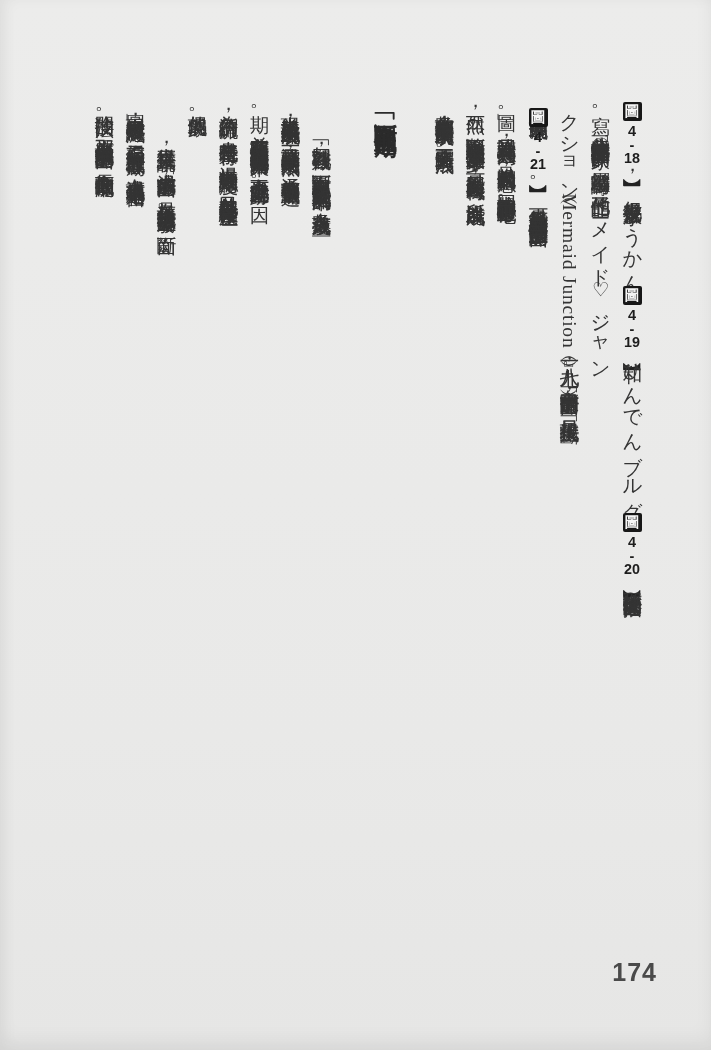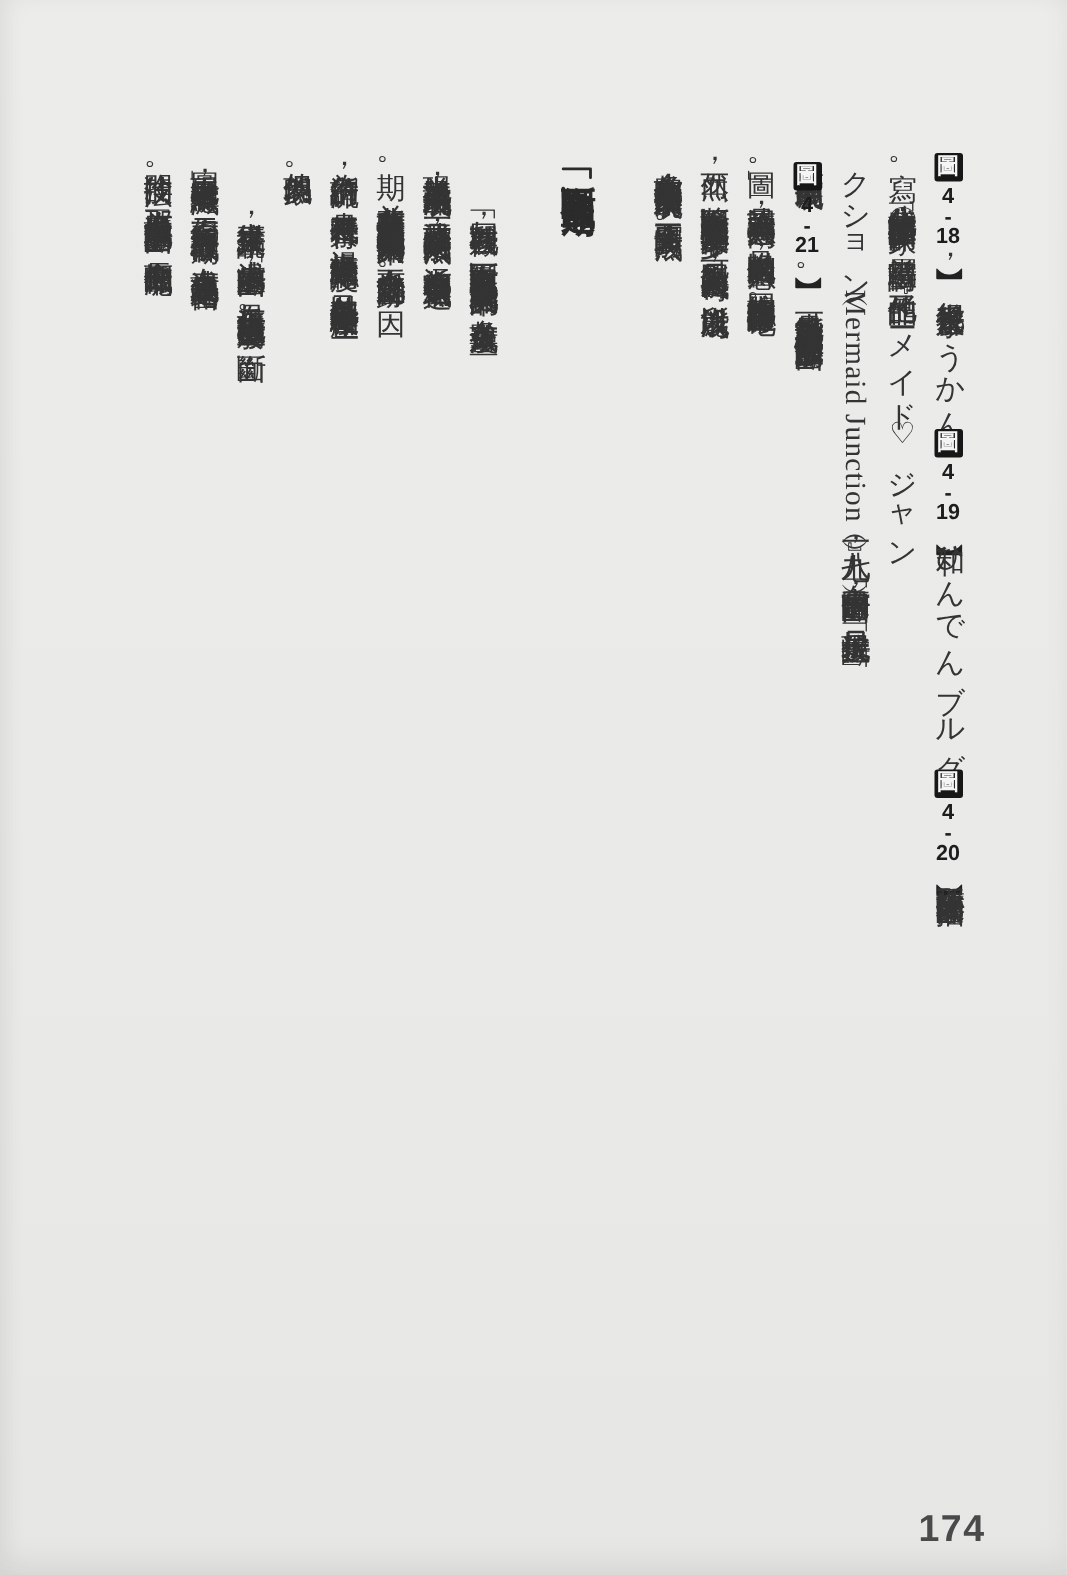--- a/index.html
+++ b/index.html
@@ -63,21 +63,21 @@
     text-orientation:upright;
     letter-spacing:-2px;
     color:#1d1d1d;
   }
   .tcy{
     text-combine-upright:all;
     letter-spacing:0;
   }
   .pagenum{
     position:absolute;
-    top:1005px;
+    top:958px;
     right:54px;
     font-family:"Liberation Sans","DejaVu Sans",sans-serif;
     font-weight:600;
     font-size:25px;
     letter-spacing:1px;
     color:#4a4a4a;
   }
 </style>
 </head>
 <body>

